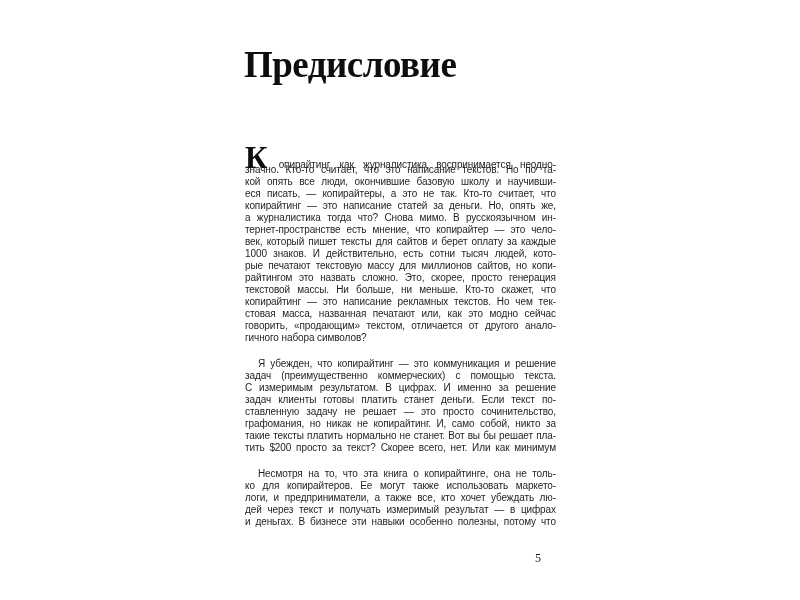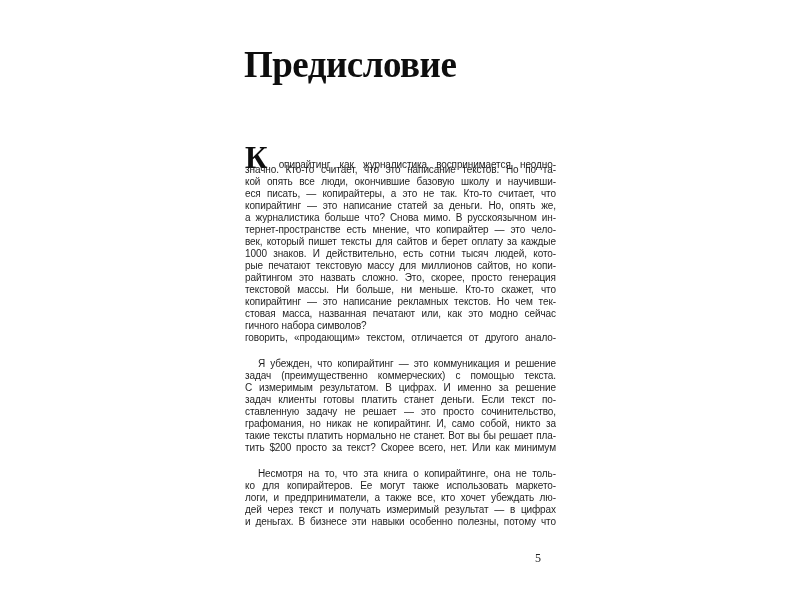--- a/index.html
+++ b/index.html
@@ -89,21 +89,21 @@
         <span>статей</span>
         <span>за</span>
         <span>деньги.</span>
         <span>Но,</span>
         <span>опять</span>
         <span>же,</span>
       </div>
       <div class="line just">
         <span>а</span>
         <span>журналистика</span>
-        <span>больше</span>
+        <span>тогда</span>
         <span>что?</span>
         <span>Снова</span>
         <span>мимо.</span>
         <span>В</span>
         <span>русскоязычном</span>
         <span>ин-</span>
       </div>
       <div class="line just">
         <span>тернет-пространстве</span>
         <span>есть</span>
@@ -185,30 +185,30 @@
         <span>стовая</span>
         <span>масса,</span>
         <span>названная</span>
         <span>печатают</span>
         <span>или,</span>
         <span>как</span>
         <span>это</span>
         <span>модно</span>
         <span>сейчас</span>
       </div>
-      <div class="line last">гичного набора символов?</div>
       <div class="line just">
         <span>говорить,</span>
         <span>«продающим»</span>
         <span>текстом,</span>
         <span>отличается</span>
         <span>от</span>
         <span>другого</span>
         <span>анало-</span>
       </div>
+      <div class="line last">гичного набора символов?</div>
     </div>
     <div class="para">
       <div class="line just indent">
         <span>Я</span>
         <span>убежден,</span>
         <span>что</span>
         <span>копирайтинг</span>
         <span>—</span>
         <span>это</span>
         <span>коммуникация</span>

